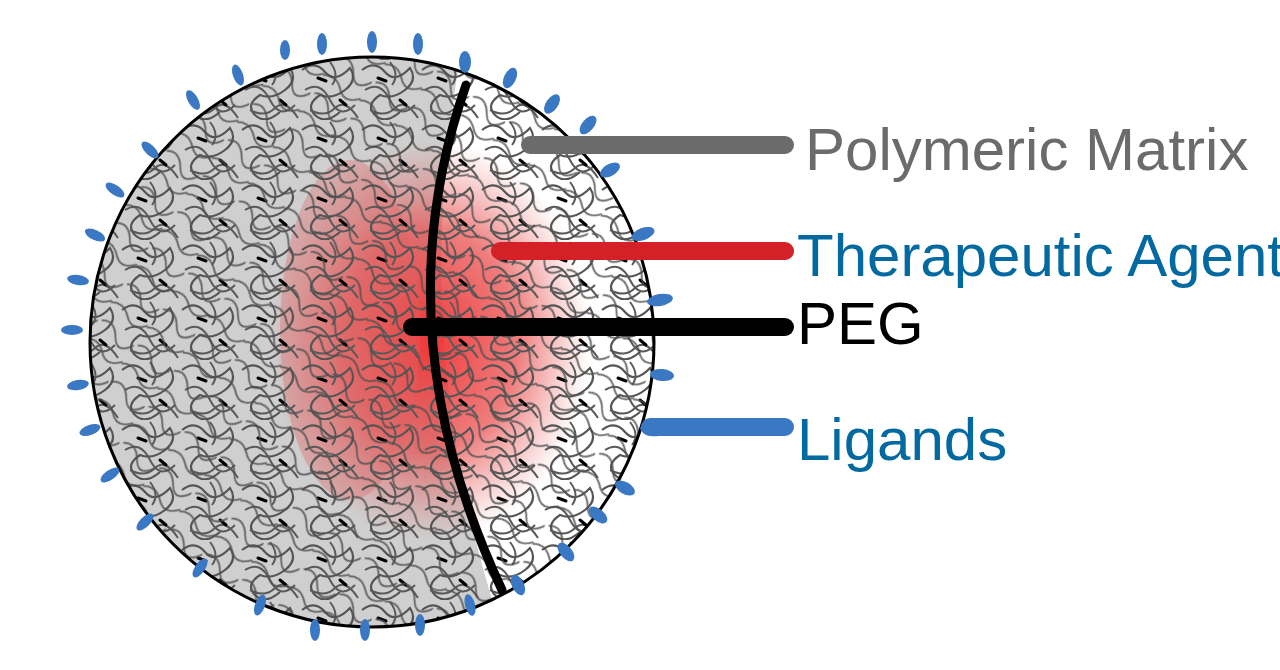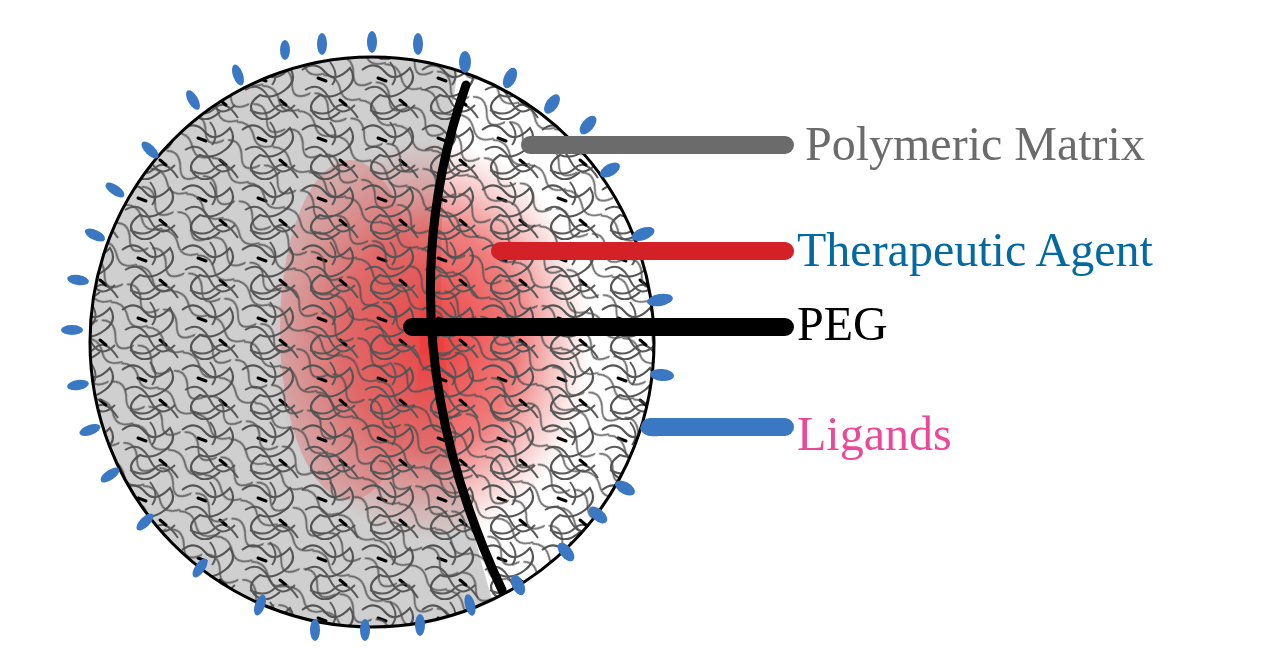--- a/index.html
+++ b/index.html
@@ -1,21 +1,21 @@
 <!DOCTYPE html>
 <html><head>
 <meta charset="utf-8">
 <style>
   html, body { margin: 0; padding: 0; background: #ffffff; }
   body { width: 1280px; height: 670px; position: relative; overflow: hidden; }
   #diagram { position: absolute; left: 0; top: 0; width: 1280px; height: 670px; }
   .label {
     position: absolute;
-    font-family: Liberation Serif, serif;
-    font-size: 48px;
+    font-family: Liberation Sans, sans-serif;
+    font-size: 60px;
     line-height: 1;
     white-space: nowrap;
     text-align: center;
   }
 </style>
 </head>
 <body>
 
 <svg id="diagram" viewBox="0 0 1280 670" xmlns="http://www.w3.org/2000/svg">
   <defs>
@@ -90,14 +90,14 @@
   </g>
 
   <line x1="530" y1="145" x2="785" y2="145" stroke="#6b6b6b" stroke-width="18" stroke-linecap="round"></line>
   <line x1="500" y1="251" x2="785" y2="251" stroke="#d42027" stroke-width="18" stroke-linecap="round"></line>
   <line x1="412" y1="327" x2="785" y2="327" stroke="#000" stroke-width="18" stroke-linecap="round"></line>
   <line x1="650" y1="427" x2="785" y2="427" stroke="#3a78c4" stroke-width="18" stroke-linecap="round"></line>
 </svg>
 
 <div class="label" style="left:805px; top:120px; color:#6b6b6b;">Polymeric Matrix</div>
 <div class="label" style="left:797px; top:226px; color:#0369a1;">Therapeutic Agent</div>
-<div class="label" style="left:797px; top:300px; color:#000000;">PEG</div>
-<div class="label" style="left:797px; top:410px; color:#ec4899;">Ligands</div>
+<div class="label" style="left:797px; top:294px; color:#000000;">PEG</div>
+<div class="label" style="left:797px; top:410px; color:#0369a1;">Ligands</div>
 
 </body></html>

